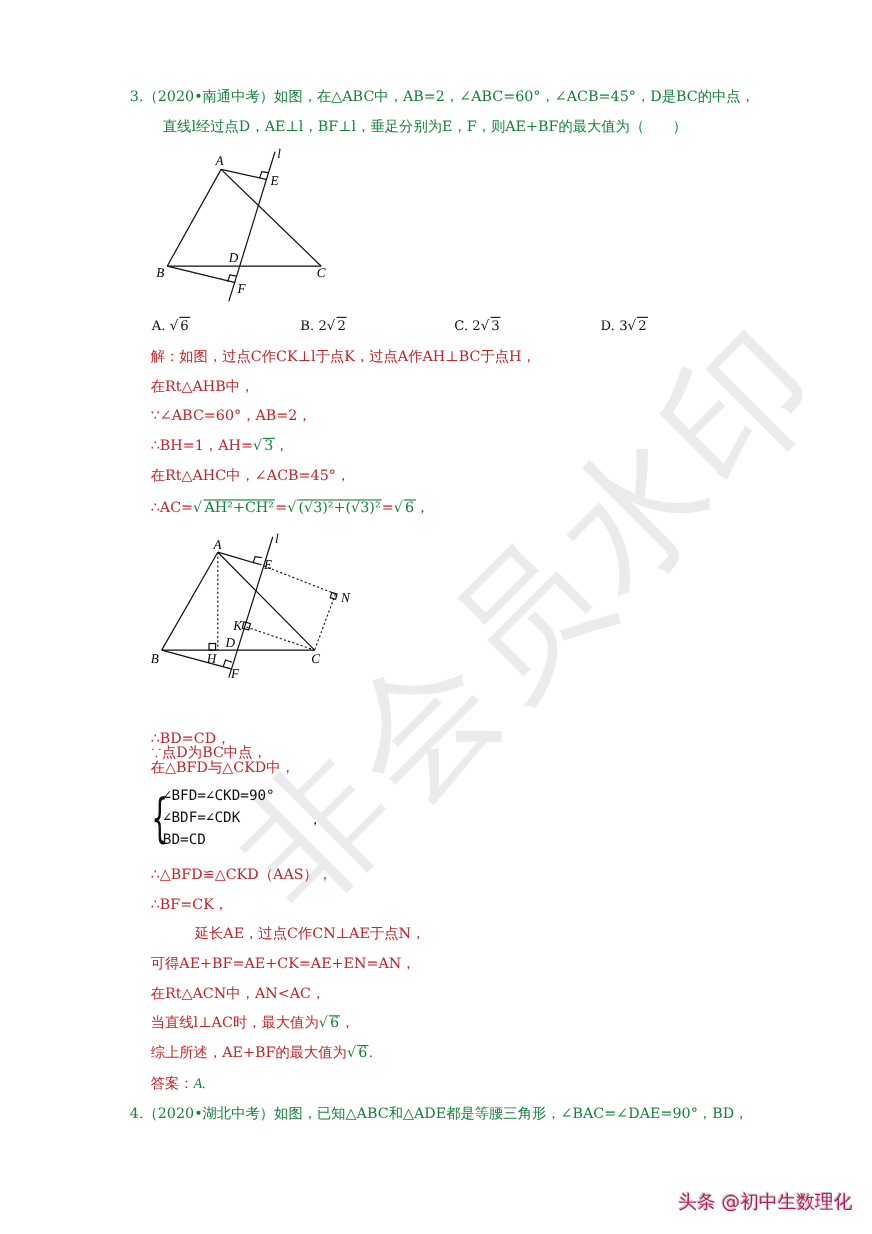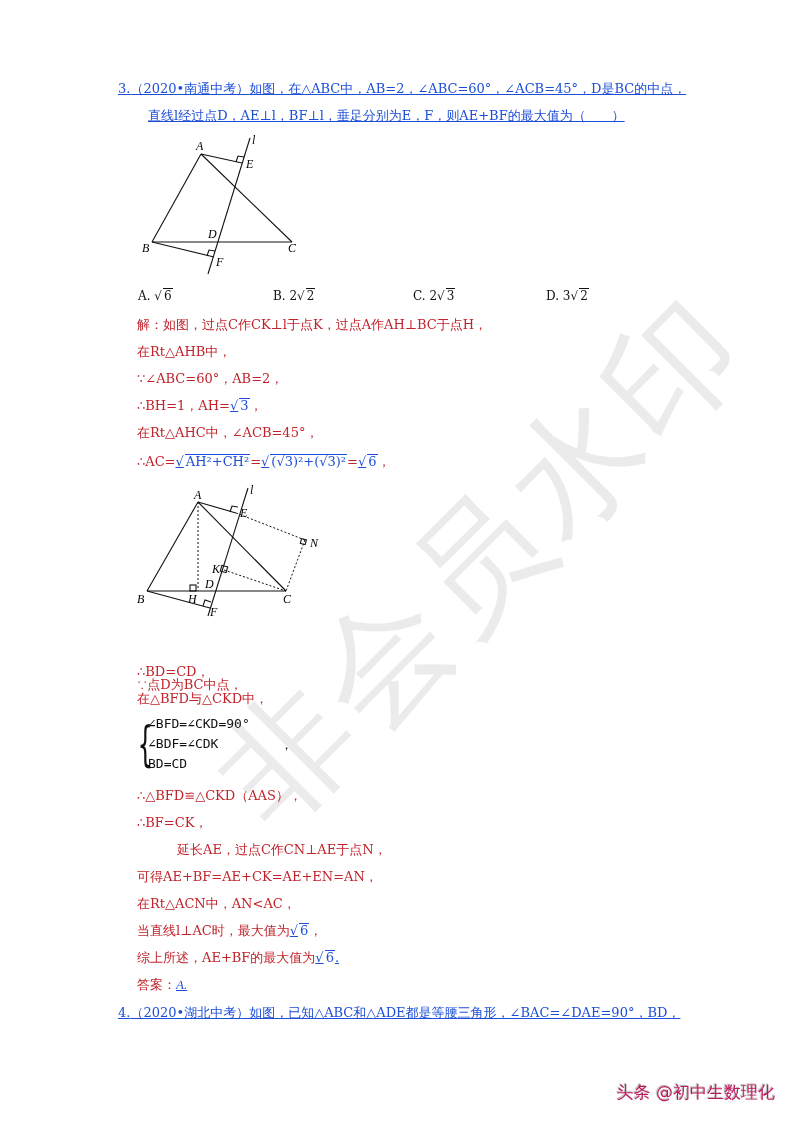--- a/index.html
+++ b/index.html
@@ -3,21 +3,21 @@
 <meta charset="utf-8">
 <style>
   html, body { margin: 0; padding: 0; }
   body {
     width: 793px; height: 1122px; background: #ffffff; position: relative; overflow: hidden;
     font-family: "DejaVu Serif", "Liberation Serif", serif;
     color: #111;
   }
   .line { position: absolute; font-size: 13px; white-space: nowrap; line-height: 18px; }
   .red { color: #c0232b; }
-  .black { color: #1d4ed8; text-decoration: underline; }
+  .black { color: #15803d; }
   .i { font-style: italic; font-family: "Liberation Serif", serif; }
   .sqrt { display: inline-block; border-top: 1px solid currentColor; padding: 0 1px; margin-left: 1px; line-height: 14px; }
   .rad { font-family: "DejaVu Sans", sans-serif; }
   .choice { position: absolute; font-size: 12px; }
   .brace-sys { position: absolute; font-family: "DejaVu Sans Mono", "Liberation Mono", monospace; font-size: 13px; color: #111; }
   .brace-sys div { line-height: 20px; }
   .brace { position: absolute; left: 0; top: 2px; font-size: 48px; line-height: 56px; font-weight: 200; color:#111; transform: scaleX(0.5); transform-origin: left top; }
   .watermark {
     position: absolute; left: 170px; top: 430px; font-family: "DejaVu Sans", sans-serif;
     font-size: 130px; color: rgba(0,0,0,0.08); transform: rotate(-45deg); transform-origin: left top;

